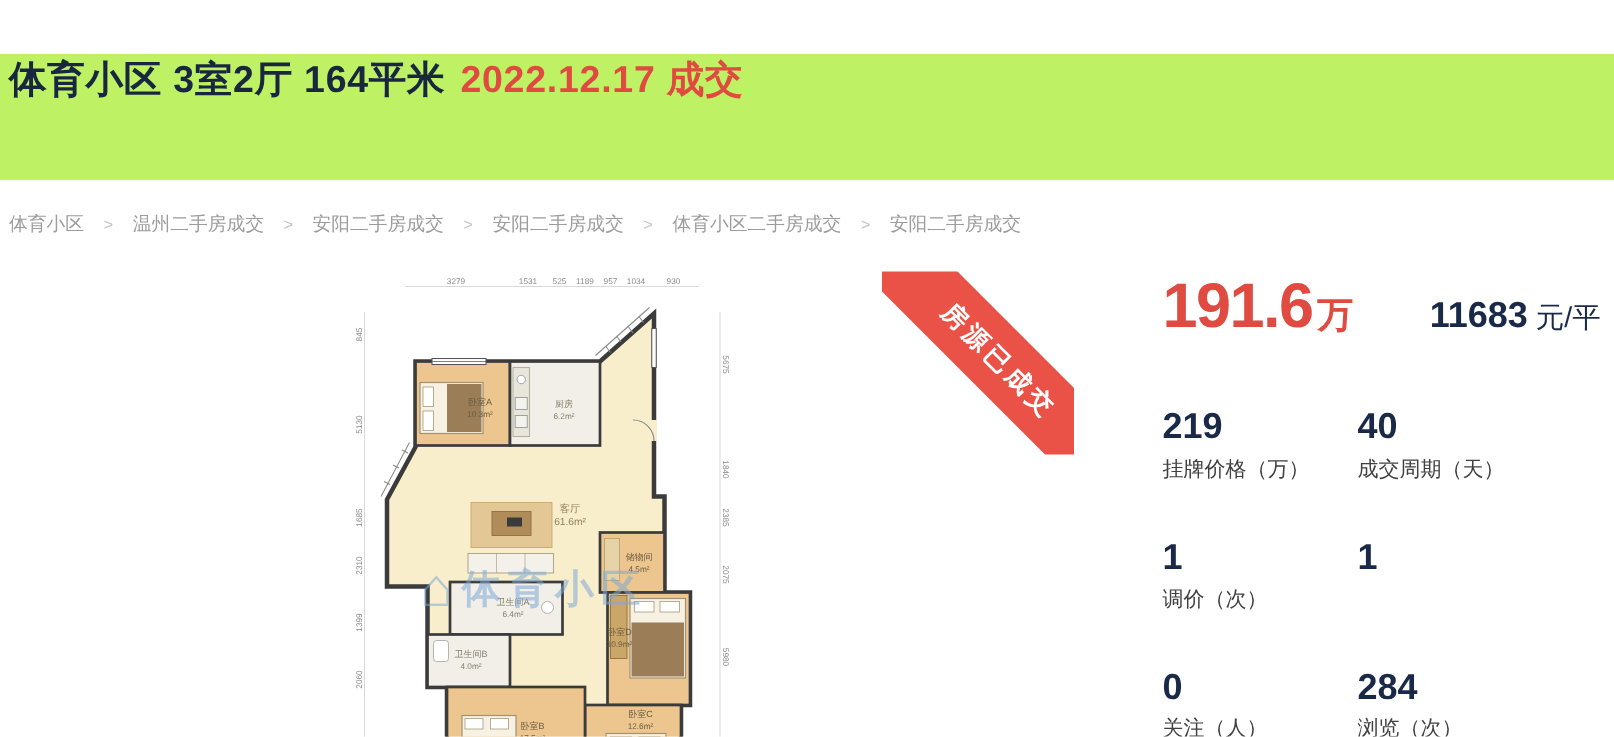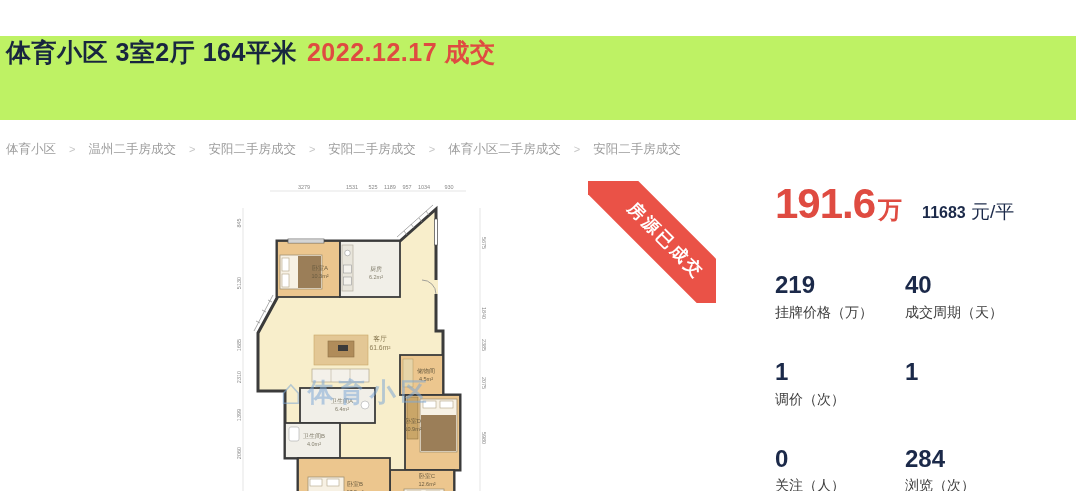--- a/index.html
+++ b/index.html
@@ -27,21 +27,21 @@
   .ribbon-wrap { position:absolute; top:0; right:0; width:128px; height:122px; overflow:hidden; }
   .ribbon { position:absolute; top:37px; right:-54px; width:208px; transform:rotate(45deg);
             background:#ea5247; color:#fff; text-align:center; font-size:17px; font-weight:bold;
             padding:11px 0; letter-spacing:3px; }
 
   .info { position:absolute; left:775px; top:2px; width:300px; }
   .price-line { display:flex; align-items:baseline; }
   .price-amount { font-size:42px; font-weight:bold; color:#df4b41; line-height:1; letter-spacing:-1px; }
   .price-wan { font-size:24px; font-weight:bold; color:#df4b41; margin-left:3px; }
   .unit-price { margin-left:20px; font-size:19px; color:#1b2949; }
-  .unit-price .up-num { font-weight:bold; font-size:16px; }
+  .unit-price .up-num { font-weight:bold; font-size:24px;margin-left:31px; }
 
   .stats { margin-top:45px; display:grid; grid-template-columns:130px auto; row-gap:36px; }
   .stat .v { font-size:24px; font-weight:bold; color:#1b2949; line-height:1.2; }
   .stat .l { font-size:14px; color:#404040; margin-top:4px; }
 
   .dim-label { font-size:5.5px; fill:#8a8a8a; }
   .room-name { font-size:6px; fill:#6a5c40; }
   .room-area { font-size:5.5px; fill:#6a5c40; }
   .room-name.gray, .room-area.gray { fill:#85806f; }
   .room-name.big, .room-area.big { font-size:6.8px; fill:#8f7f58; }

